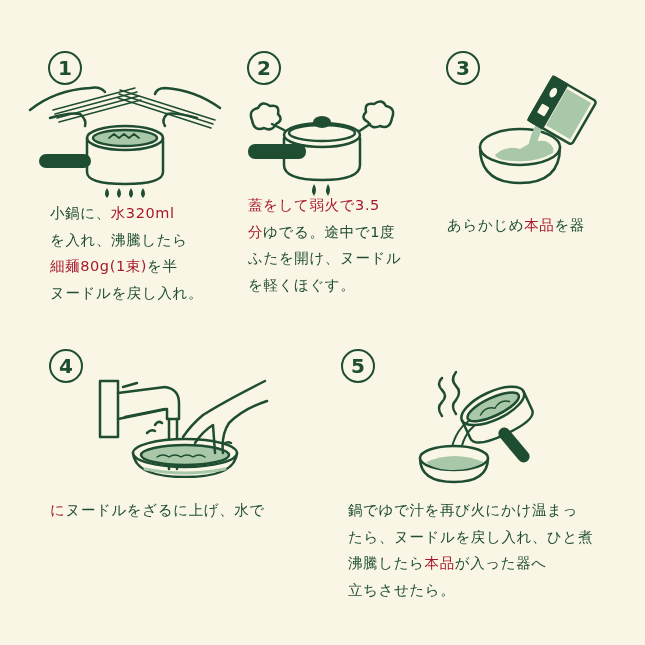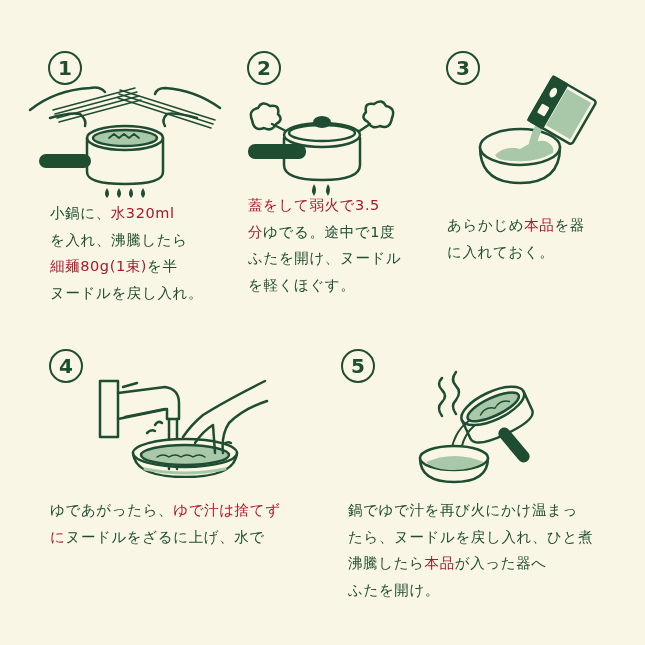--- a/index.html
+++ b/index.html
@@ -121,21 +121,20 @@
         <rect x="60" y="10" width="50" height="50" rx="3" fill="#faf6e6"></rect>
         <rect x="78" y="14" width="28" height="42" fill="#a9c8a9" stroke="none"></rect>
         <rect x="60" y="10" width="16" height="50" fill="#1e4d32"></rect>
         <ellipse cx="68" cy="24" rx="4" ry="6" fill="#faf6e6" stroke-width="1.5"></ellipse>
         <rect x="63" y="38" width="10" height="12" rx="2" fill="#faf6e6" stroke-width="1.5"></rect>
       </g>
     </g>
   </svg>
   <div class="desc" style="left:447px;top:212px;">
     <span class="line"><span>あらかじめ</span><span class="hl">本品</span><span>を器</span></span>
-    <span class="line"><span>に入れておく。</span></span>
   </div>
 </div>
 
 <div class="step">
   <div class="num" style="left:49px;top:349px;">4</div>
   <svg class="illus" style="left:95px;top:373px;" width="175" height="105" viewBox="0 0 175 105">
     <g fill="none" stroke="#1e4d32" stroke-width="2.5" stroke-linecap="round" stroke-linejoin="round">
 
       <rect x="5" y="8" width="18" height="56" fill="#faf6e6"></rect>
       <path d="M23 20 L70 14 Q84 16 84 30 L84 46 L72 46 L72 36 L23 46"></path>
@@ -154,21 +153,20 @@
       <ellipse cx="90" cy="82" rx="44" ry="10" fill="#a9c8a9"></ellipse>
       <path d="M62 84 q6 -4 12 0 q6 -4 12 0 q6 -4 12 0 q6 -4 12 0" stroke-width="1.5"></path>
       <path d="M50 96 Q90 104 130 96" stroke="#a9c8a9" stroke-width="3"></path>
 
       <path d="M170 8 Q130 28 108 42 Q96 52 88 64"></path>
       <path d="M172 28 Q148 36 134 50 Q126 62 128 80"></path>
       <path d="M100 70 Q108 58 118 52 L120 80"></path>
     </g>
   </svg>
   <div class="desc" style="left:50px;top:497px;">
-    <span class="line"><span>ゆであがったら、</span><span class="hl">ゆで汁は捨てず</span></span>
     <span class="line"><span class="hl">に</span><span>ヌードルをざるに上げ、水で</span></span>
   </div>
 </div>
 
 <div class="step">
   <div class="num" style="left:341px;top:349px;">5</div>
   <svg class="illus" style="left:412px;top:370px;" width="150" height="115" viewBox="0 0 150 115">
     <g fill="none" stroke="#1e4d32" stroke-width="2.5" stroke-linecap="round" stroke-linejoin="round">
 
       <path d="M30 8 q-6 6 0 12 q6 6 0 12 q-6 6 0 14"></path>
@@ -188,15 +186,15 @@
     <g stroke="#1e4d32" stroke-width="2.5" stroke-linecap="round" stroke-linejoin="round">
       <path d="M8 88 Q8 112 42 112 Q76 112 76 88" fill="#faf6e6"></path>
       <ellipse cx="42" cy="88" rx="34" ry="12" fill="#faf6e6"></ellipse>
       <path d="M14 92 Q42 80 72 92 Q60 100 42 100 Q22 100 14 92z" fill="#a9c8a9" stroke="none"></path>
     </g>
   </svg>
   <div class="desc" style="left:348px;top:497px;">
     <span class="line"><span>鍋でゆで汁を再び火にかけ温まっ</span></span>
     <span class="line"><span>たら、ヌードルを戻し入れ、ひと煮</span></span>
     <span class="line"><span>沸騰したら</span><span class="hl">本品</span><span>が入った器へ</span></span>
-    <span class="line"><span>ふたを開け。</span></span>
+    <span class="line"><span>立ちさせたら。</span></span>
   </div>
 </div>
 
 </body></html>

